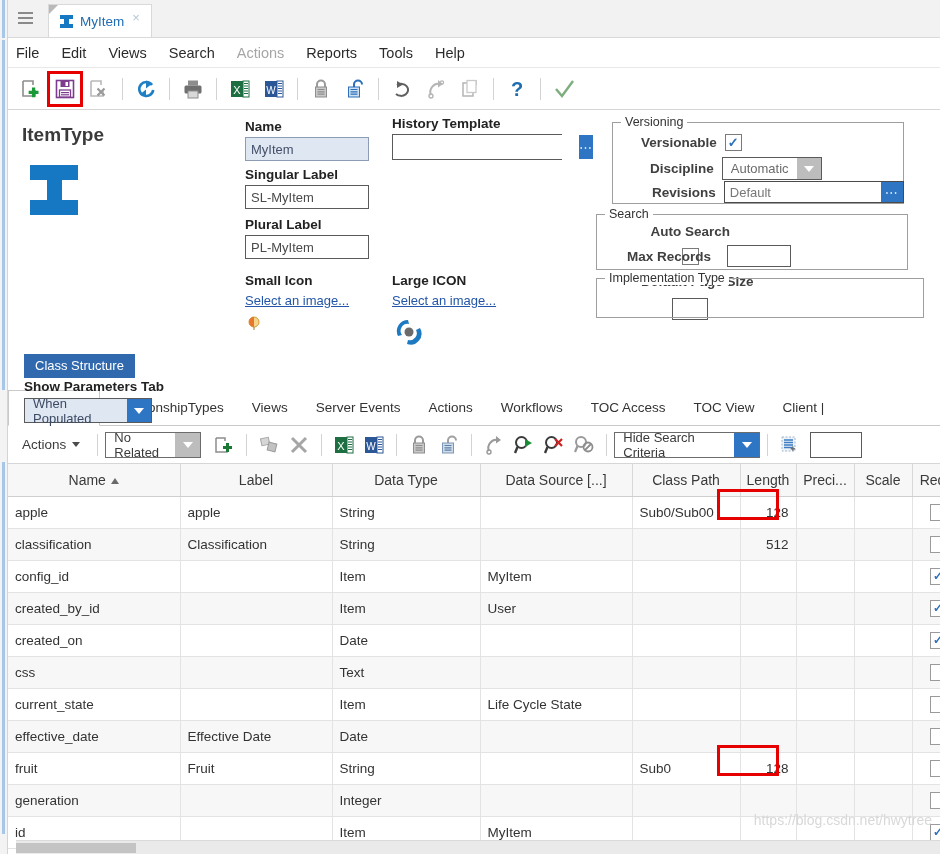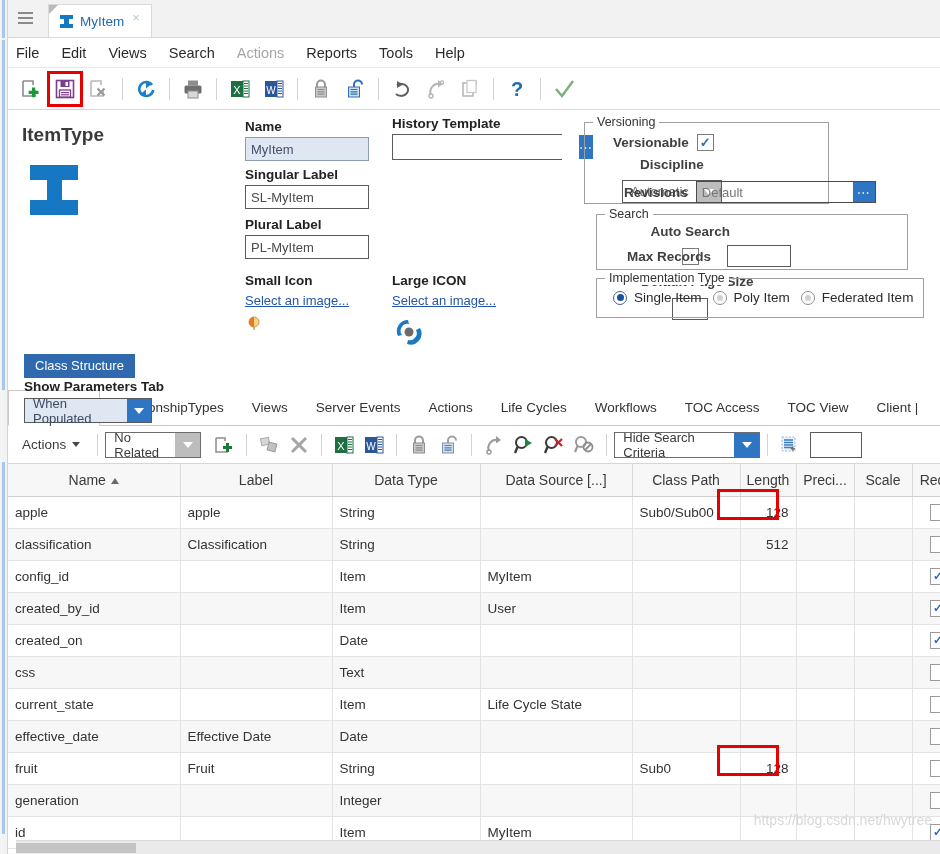--- a/index.html
+++ b/index.html
@@ -345,29 +345,29 @@
       <div class="linkish" style="margin-top:5px;">Select an image...</div>
       <div style="margin-top:6px;">
         <svg width="34" height="34" viewBox="0 0 34 34">
           <path d="M6 22 a11 11 0 0 1 10 -16 l1 4 a7 7 0 0 0 -7 11 z" fill="#1e7ac0"></path>
           <path d="M28 14 a11 11 0 0 1 -13 16 l1 -4 a7 7 0 0 0 8 -10 z" fill="#1e7ac0"></path>
           <circle cx="17" cy="18" r="4.5" fill="#6b6b6b"></circle>
         </svg>
       </div>
     </div>
 
-    <div class="grpbox" style="left:584px; top:12px; width:245px; height:82px;">
+    <div class="grpbox" style="left:612px; top:12px; width:292px; height:82px;">
       <span class="legend">Versioning</span>
       <div style="position:absolute; left:28px; top:11px; display:flex; align-items:center; gap:8px;">
         <span class="boldlbl">Versionable</span>
         <span class="cbox">
             <span class="tick">✓</span>
           </span>
       </div>
-      <div style="position:absolute; left:37px; top:34px; display:flex; align-items:center; gap:8px;flex-direction:column;">
+      <div style="position:absolute; left:37px; top:34px; display:flex; align-items:center; gap:8px;">
         <span class="boldlbl">Discipline</span>
         <span class="combo grey" style="height:23px;">
           <span class="val">Automatic</span>
           <span class="arrow">
               <span class="caret-d"></span>
             </span>
         </span>
       </div>
       <div style="position:absolute; left:39px; top:58px; display:flex; align-items:center; gap:8px;">
         <span class="boldlbl">Revisions</span>
@@ -387,44 +387,29 @@
         <input class="txtin" style="width: 36px; height: 22px;" value="">
       </div>
       <div style="position:absolute; left:30px; top:30px; display:flex; align-items:center; gap:16px;">
         <span class="boldlbl">Max Records</span>
         <input class="txtin" style="width: 64px; height: 22px;" value="">
       </div>
     </div>
 
     <div class="grpbox" style="left:596px; top:168px; width:328px; height:40px;">
       <span class="legend">Implementation Type</span>
-      <div style="position:absolute; left:16px; top:11px; display:flex; align-items:center; gap:7px; font-size:13.5px;">
-        <span class="radio">
-            <span class="dot"></span>
-          </span>
-        <span>Single Item</span>
-        <span class="radio off" style="margin-left:4px;">
-            <span class="dot"></span>
-          </span>
-        <span>Poly Item</span>
-        <span class="radio off" style="margin-left:4px;">
-            <span class="dot"></span>
-          </span>
-        <span>Federated Item</span>
-      </div>
     </div>
   </div>
 
   <div class="tabsrow">
     <div class="btab active">Properties</div>
     <div class="btab">RelationshipTypes</div>
     <div class="btab">Views</div>
     <div class="btab">Server Events</div>
     <div class="btab">Actions</div>
-    <div class="btab">Life Cycles</div>
     <div class="btab">Workflows</div>
     <div class="btab">TOC Access</div>
     <div class="btab">TOC View</div>
     <div class="btab">Client |</div>
   </div>
 
   <div class="gridbar">
     <div class="actions-btn">
       <span>Actions</span>
       <span class="caret-sm"></span>

